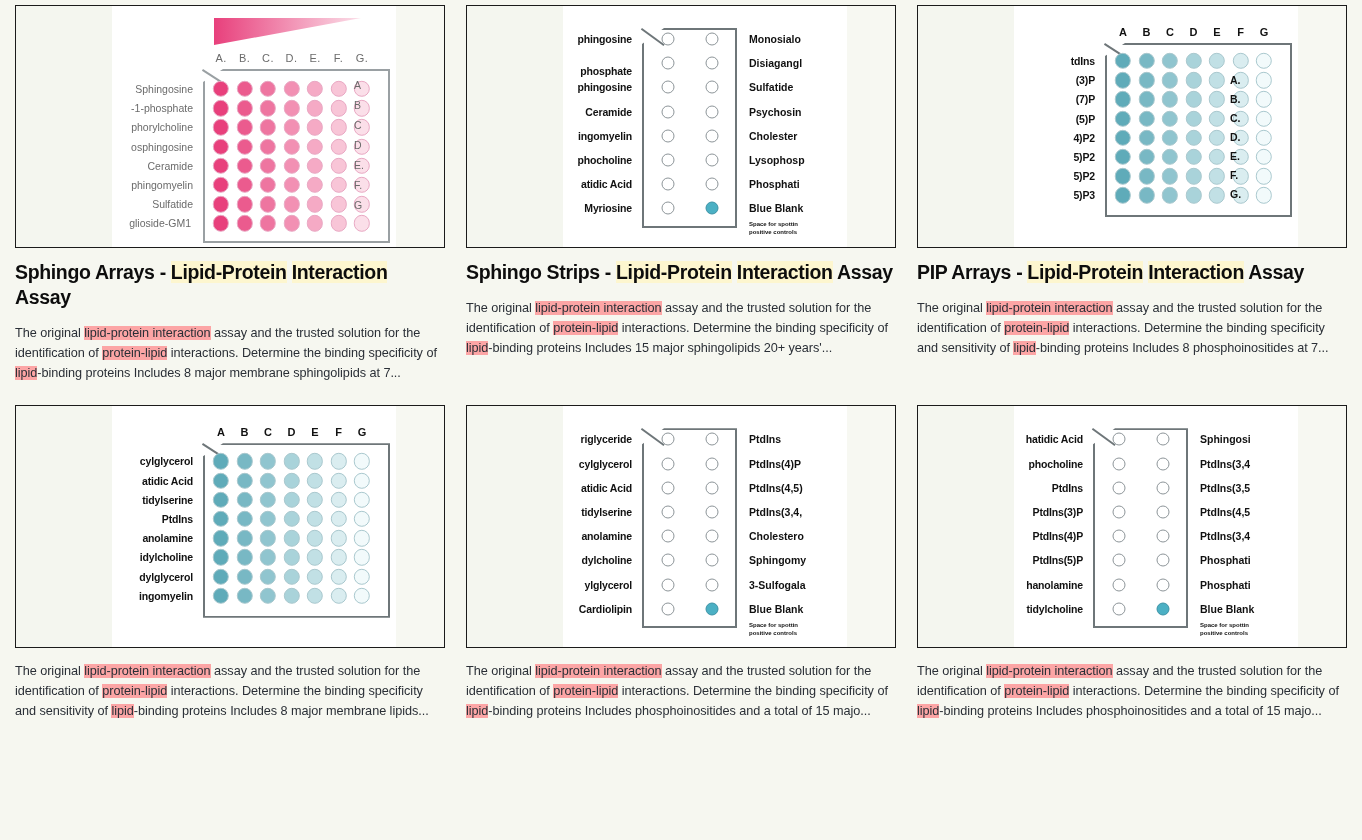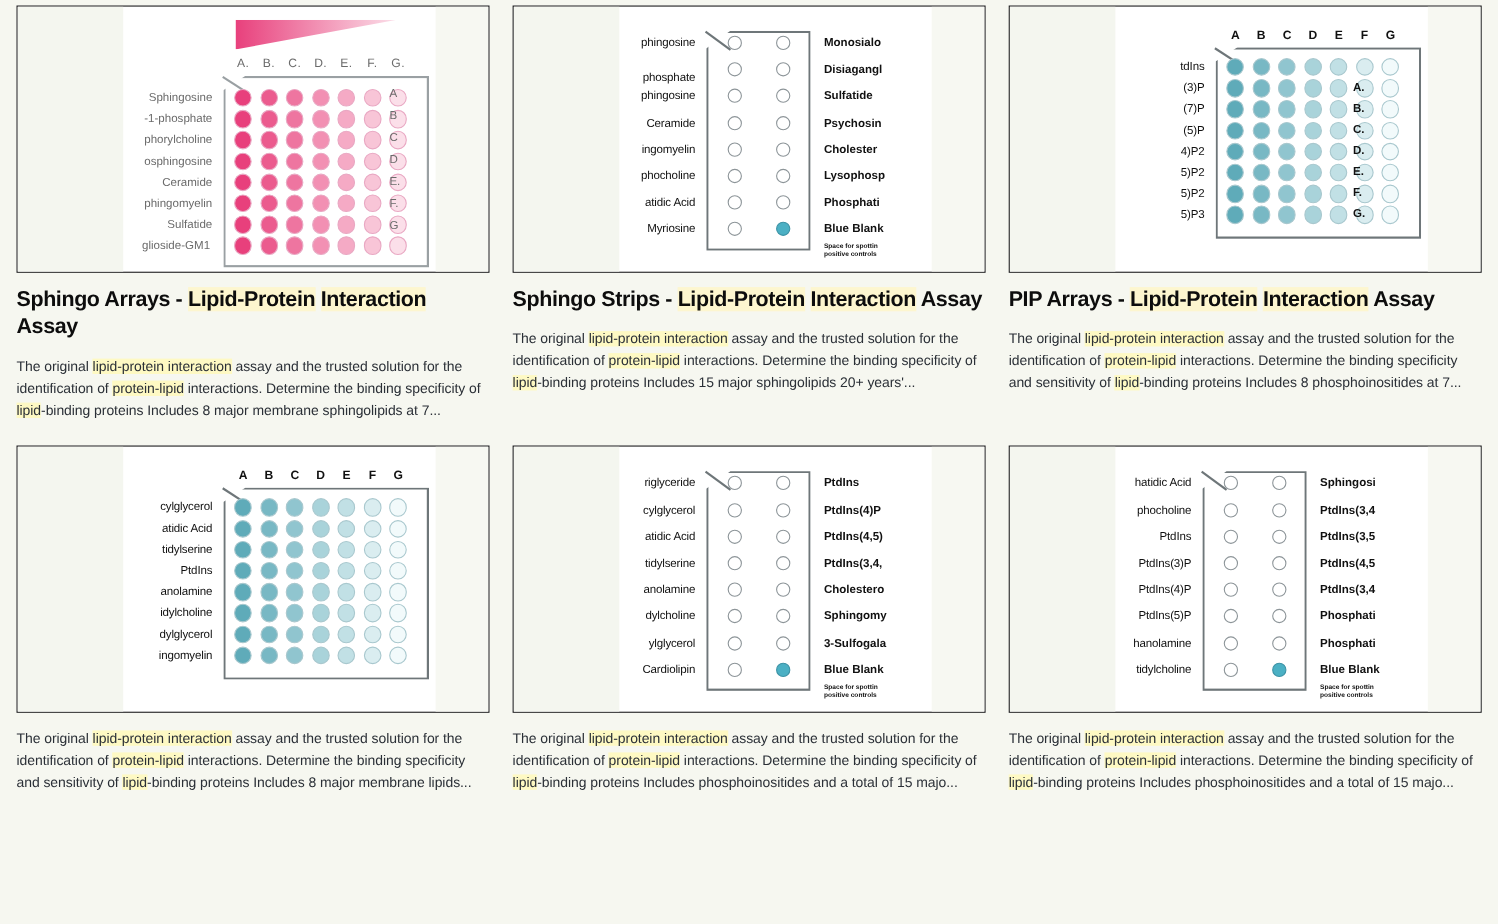--- a/index.html
+++ b/index.html
@@ -40,21 +40,21 @@
   
   .rowlabel {
     position: absolute;
     font-size: 10.5px;
     color: #6b6b6b;
     white-space: nowrap;
     text-align: right;
     transform: translateY(-50%);
   }
   .rowlabel.bold {
-    color: #111; font-weight: normal; font-size: 10.5px;
+    color: #111; font-weight: bold; font-size: 10.5px;
     letter-spacing: -.15px;
     margin-left: 20px;
   }
   .collabel {
     position: absolute;
     font-size: 11px; font-weight: bold; color: #111;
     transform: translate(-50%,-50%);
   }
   .collabel.thin { font-weight: normal; color: #6b6b6b; letter-spacing: .4px;}
   .dot {
@@ -89,21 +89,21 @@
     letter-spacing: -.35px;
   }
   .desc {
     margin: 14px 0 0 0;
     font-size: 12.7px;
     line-height: 1.56;
     color: #2a2f36;
     letter-spacing: -.05px;
   }
   mark { background: #fdf6cf; color: inherit; }
-  .desc mark { background: #fef9c3; }
+  .desc mark { background: #fca5a5; }
 </style>
 </head>
 <body>
 
 <div id="grid">
     <div class="card">
       <div class="thumb">
         <div class="leftwash"></div>
         <div class="rightwash"></div>
         <div class="fig">

